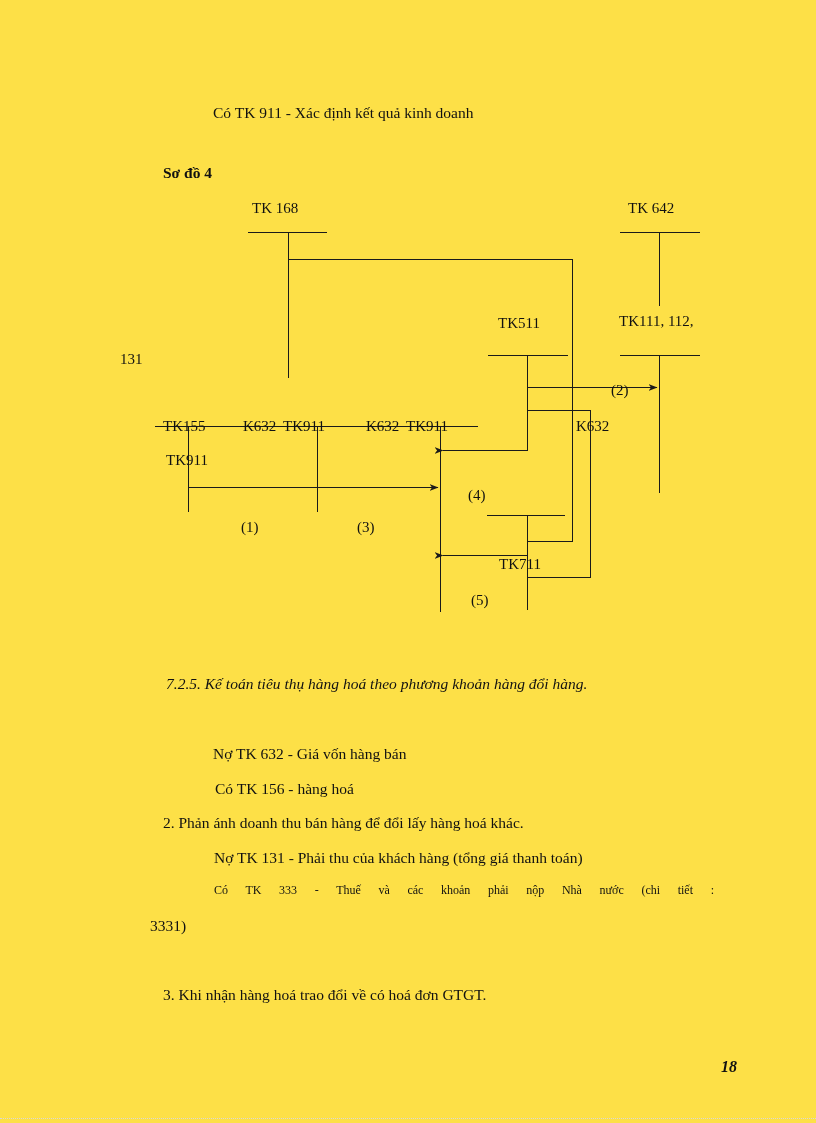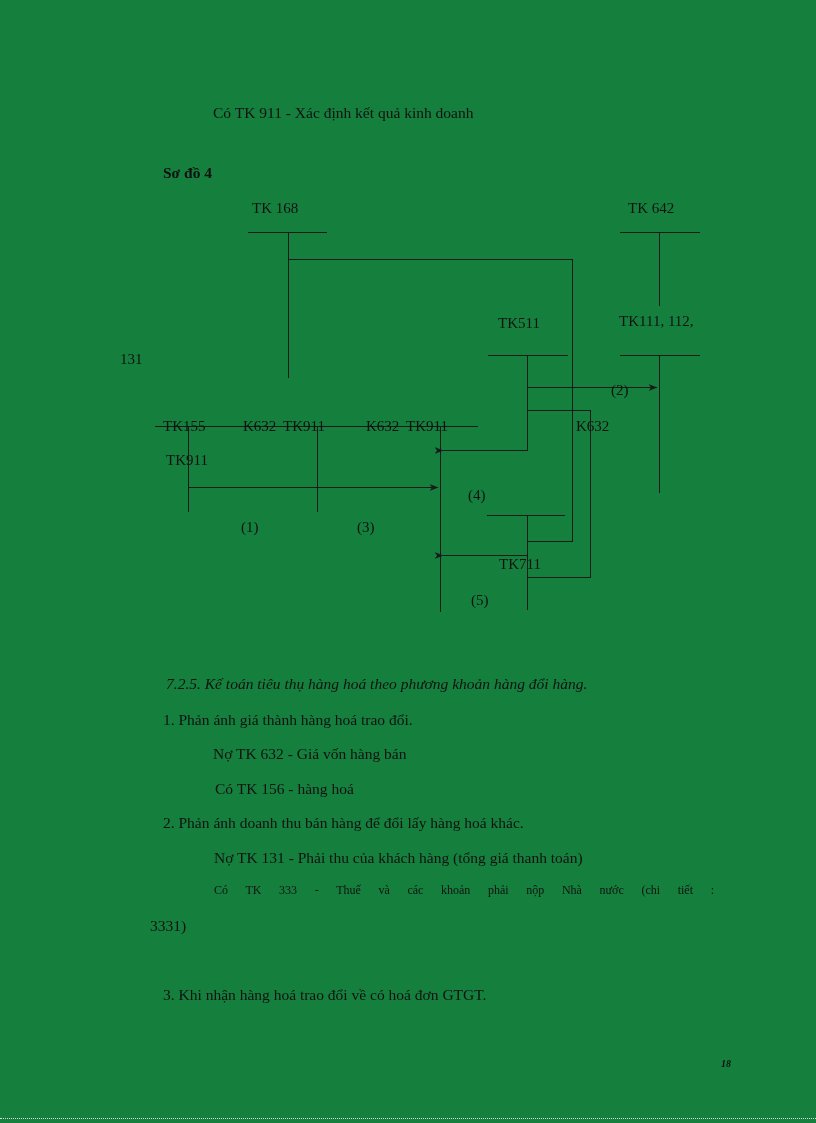--- a/index.html
+++ b/index.html
@@ -9,21 +9,21 @@
     background: #ffffff;
   }
   body {
     font-family: "Liberation Serif", "DejaVu Serif", serif;
     color: #000000;
   }
   .page {
     position: relative;
     width: 816px;
     height: 1123px;
-    background: #15803d;
+    background: #fde047;
     overflow: hidden;
     margin: 0 auto;
   }
 
   
   .txt {
     position: absolute;
     white-space: nowrap;
     font-size: 15.5px;
     line-height: 1.2;
@@ -69,21 +69,21 @@
     width: 500px;
     text-align: justify;
     text-align-last: justify;
     white-space: normal;
   }
 
   .pagenum {
     position: absolute;
     font-weight: bold;
     font-style: italic;
-    font-size: 10px;
+    font-size: 16px;
     color: #111;
   }
 
   .footer-rule {
     position: absolute;
     left: 0;
     top: 1118px;
     width: 816px;
     height: 1px;
     border-top: 1px dotted #d8d8d8;
@@ -166,21 +166,20 @@
   <div class="dlabel" style="left:499px; top:556px;">TK711</div>
 
   <div class="dlabel" style="left:241px; top:519px;">(1)</div>
   <div class="dlabel" style="left:611px; top:382px;">(2)</div>
   <div class="dlabel" style="left:357px; top:519px;">(3)</div>
   <div class="dlabel" style="left:468px; top:487px;">(4)</div>
   <div class="dlabel" style="left:471px; top:592px;">(5)</div>
 
   <div class="body-text italic" style="left:166px; top:675px;">7.2.5. Kế toán tiêu thụ hàng hoá theo phương khoản hàng đổi hàng.</div>
 
-  <div class="body-text" style="left:163px; top:711px;">1. Phản ánh giá thành hàng hoá trao đổi.</div>
 
   <div class="body-text" style="left:213px; top:745px;">Nợ TK 632  - Giá vốn hàng bán</div>
 
   <div class="body-text" style="left:215px; top:780px;">Có TK 156 - hàng hoá</div>
 
   <div class="body-text" style="left:163px; top:814px;">2. Phản ánh doanh thu bán hàng để đổi lấy hàng hoá khác.</div>
 
   <div class="body-text" style="left:214px; top:849px;">Nợ TK 131 - Phải thu của khách hàng (tổng giá thanh toán)</div>
 
   <div class="just-line" style="left:214px; top:883px; width:506px;">

